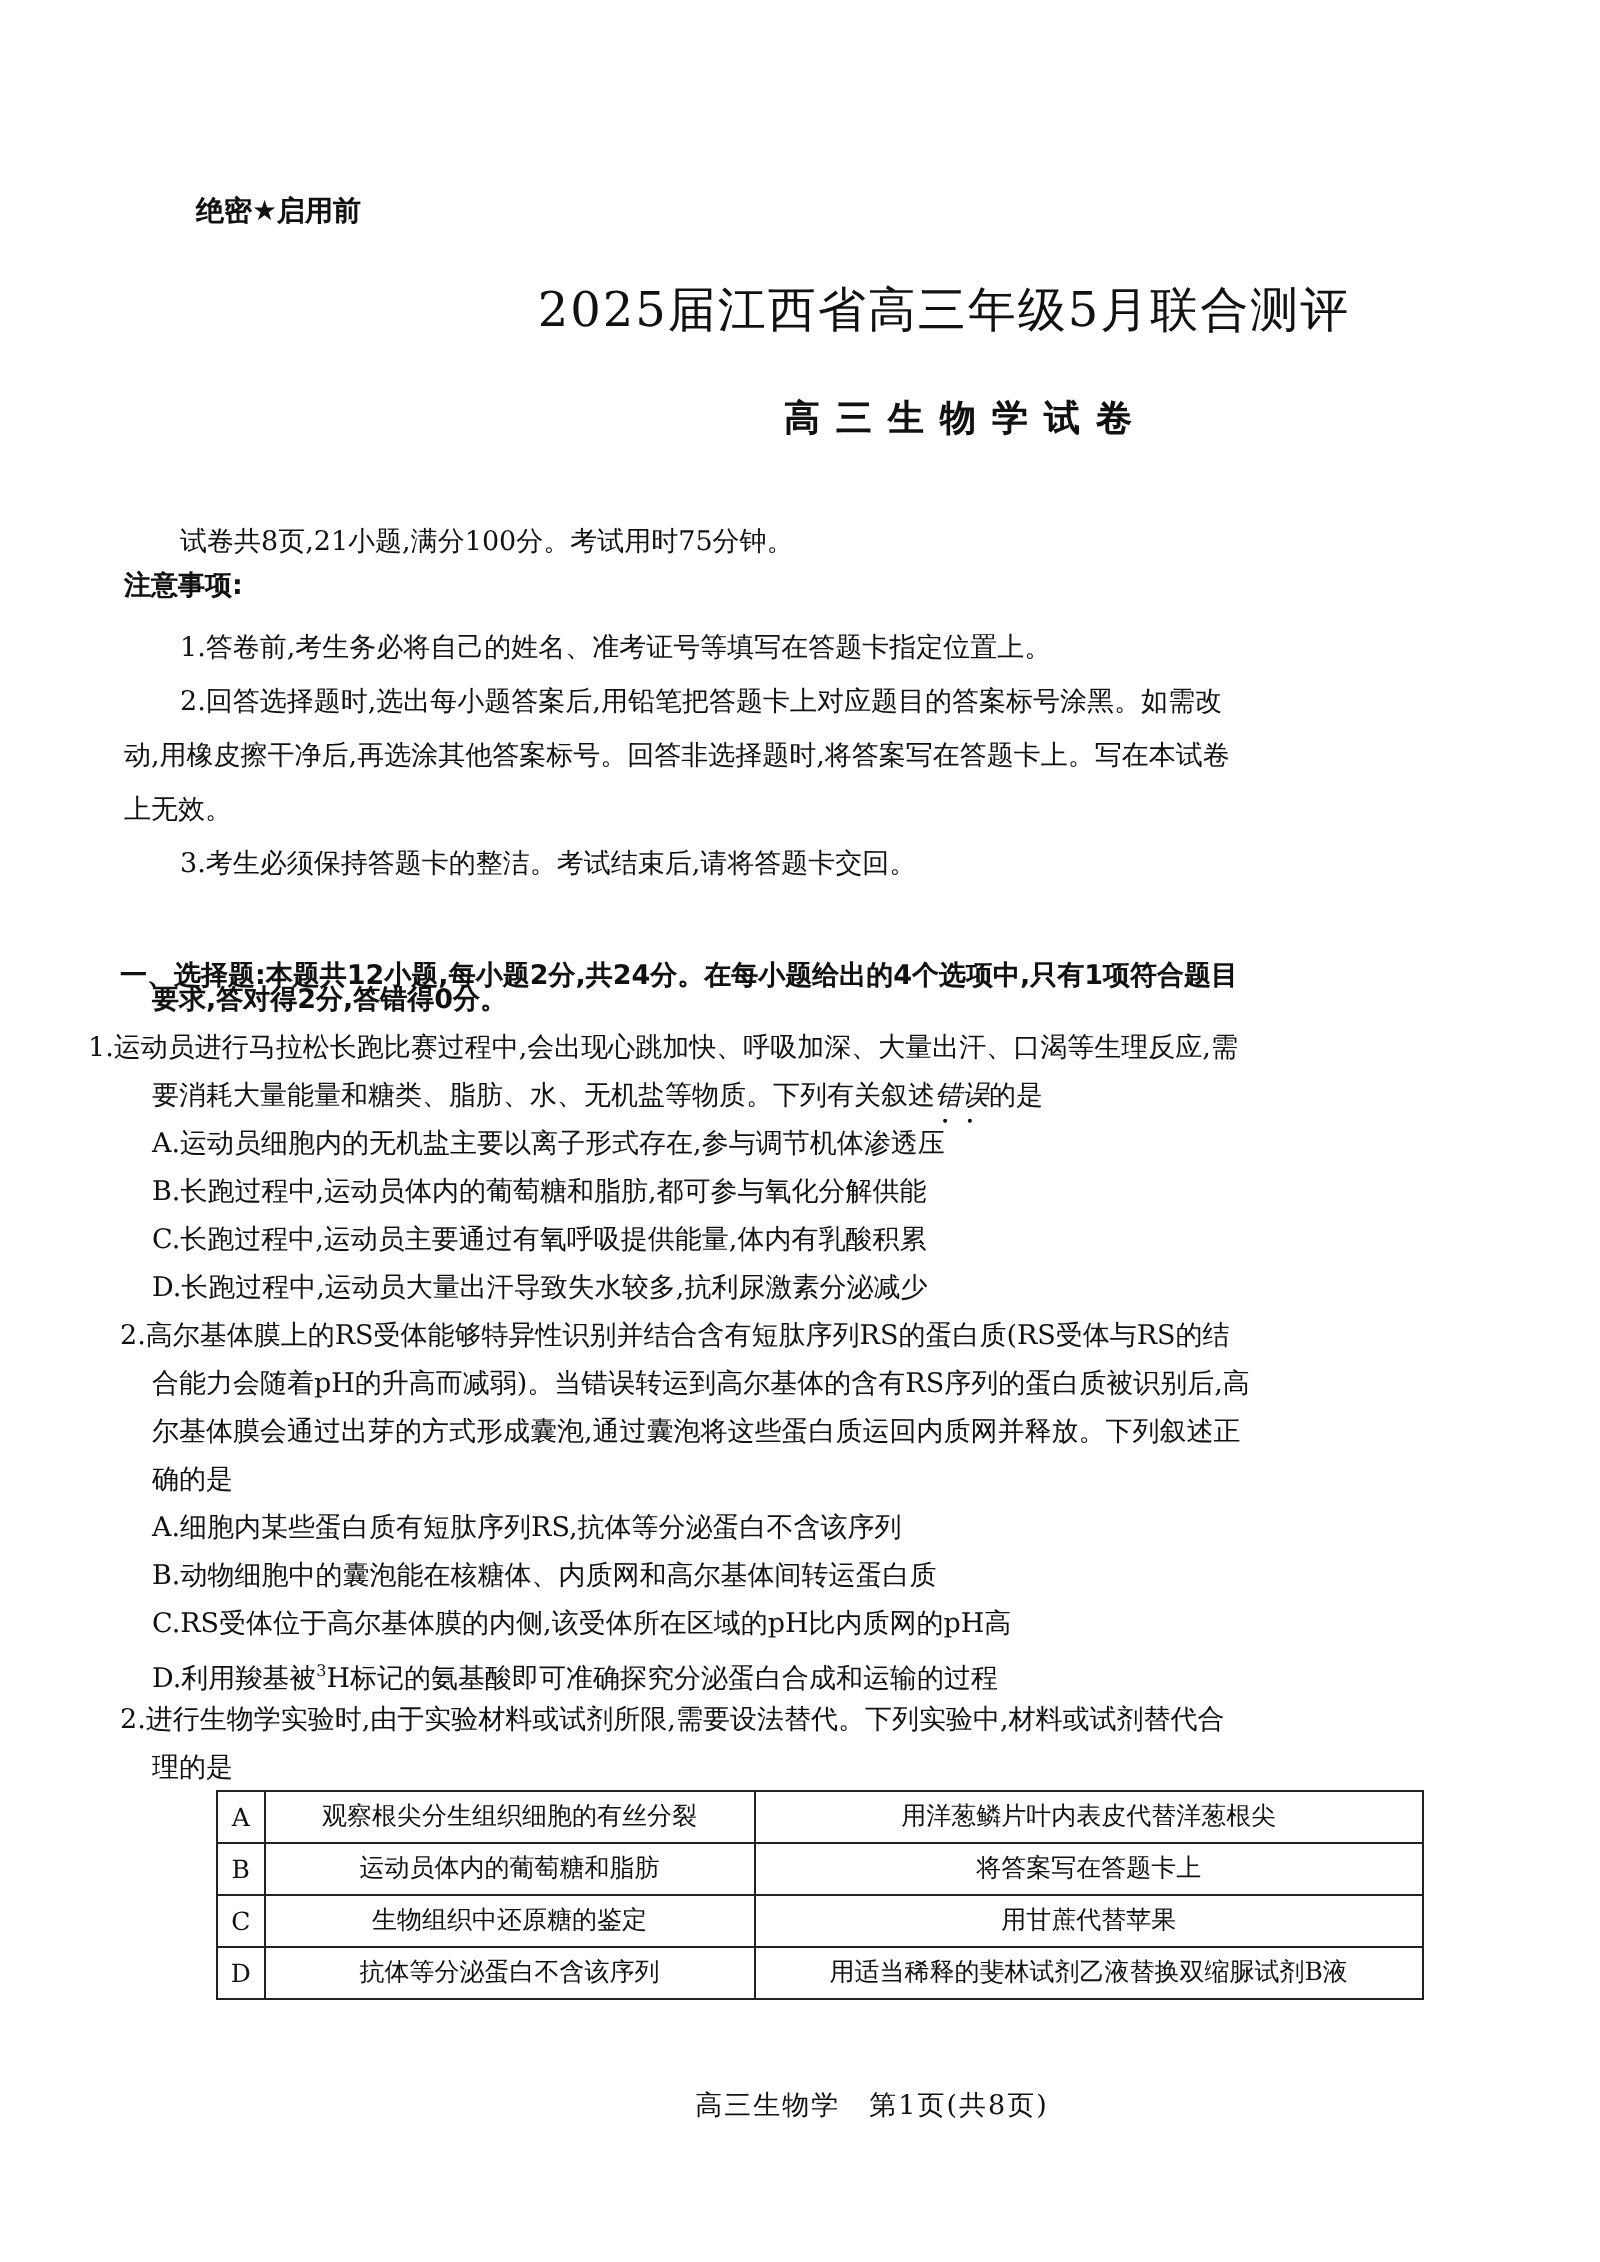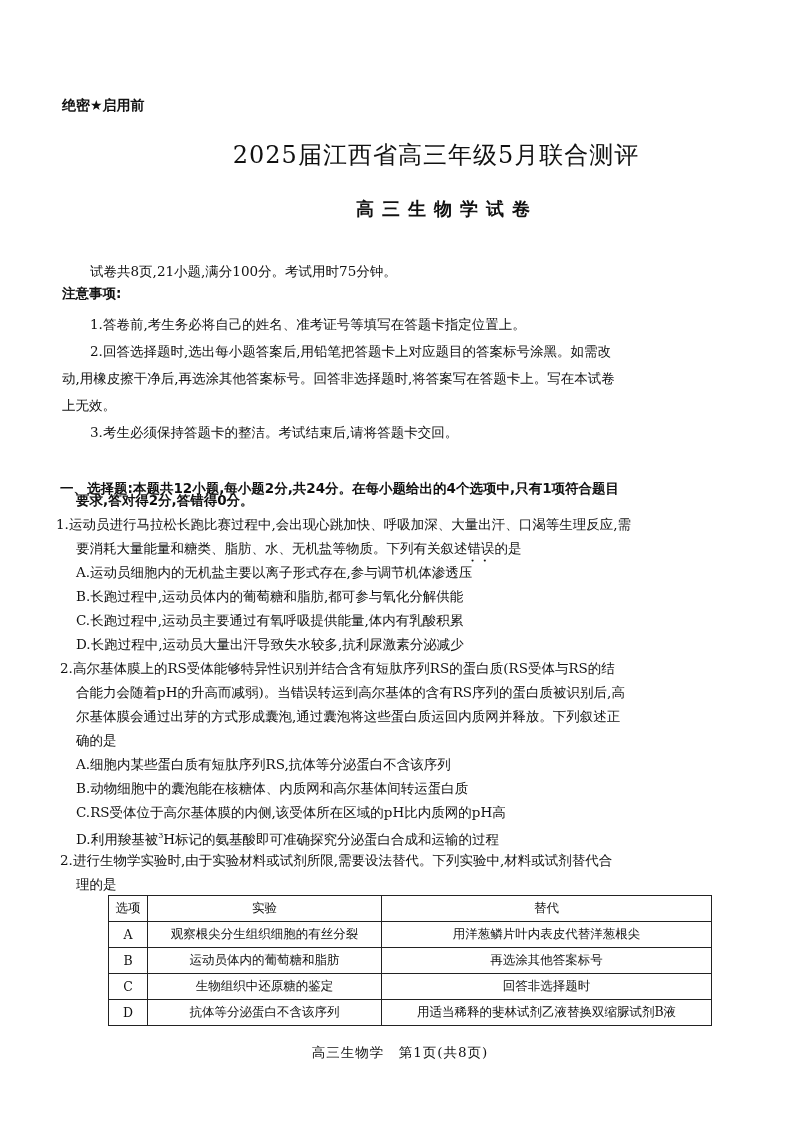--- a/index.html
+++ b/index.html
@@ -1,29 +1,29 @@
 <!DOCTYPE html>
 <html><head>
 <meta charset="utf-8">
 <style>
   html, body { margin: 0; padding: 0; background: #ffffff; }
   body {
     width: 800px; height: 1131px; position: relative; overflow: hidden;
     font-family: "DejaVu Serif", "Liberation Serif", serif;
     color: #111111;
   }
-  .abs { position: absolute; white-space: nowrap; }
+  .abs { position: absolute; white-space: nowrap; margin-left: 36px; }
   .secret { left: 62px; top: 97px; font-family: "DejaVu Sans", "Liberation Sans", sans-serif; font-weight: bold; font-size: 14px; }
   .title1 { left: 0; width: 800px; text-align: center; top: 139px; font-size: 24px; padding-left: 72px; box-sizing: border-box; letter-spacing: 1px; }
   .title2 { left: 13px; width: 800px; text-align: center; top: 197px; font-size: 18px; font-weight: bold; letter-spacing: 8px; padding-left: 68px; box-sizing: border-box; font-family: "DejaVu Sans", "Liberation Sans", sans-serif; }
   .bold { font-weight: bold; font-family: "DejaVu Sans", "Liberation Sans", sans-serif; }
   .line { position: absolute; left: 62px; width: 730px; white-space: nowrap; font-size: 13.5px; line-height: 18px; }
   .ind1 { left: 90px; }
   .ind2 { left: 76px; }
-  .emph { position: relative; display: inline-block; }
+  .emph { position: relative; display: inline-block; font-style: italic; }
   .emph::after { content: "• •"; position: absolute; left: 3px; top: 13px; font-size: 7px; letter-spacing: 3px; }
   table.exp {
     position: absolute; left: 108px; top: 895px; width: 604px;
     border-collapse: collapse; font-size: 12.5px;
   }
   table.exp td, table.exp th {
     border: 1px solid #222; height: 25px; text-align: center; font-weight: normal; padding: 0 4px;
   }
   .col1 { width: 30px; }
   .col2 { width: 225px; }
@@ -41,60 +41,55 @@
 <div class="line bold" style="top:284px">注意事项:</div>
 <div class="line ind1" style="top:315px">1.答卷前,考生务必将自己的姓名、准考证号等填写在答题卡指定位置上。</div>
 <div class="line ind1" style="top:342px">2.回答选择题时,选出每小题答案后,用铅笔把答题卡上对应题目的答案标号涂黑。如需改</div>
 <div class="line" style="top:369px">动,用橡皮擦干净后,再选涂其他答案标号。回答非选择题时,将答案写在答题卡上。写在本试卷</div>
 <div class="line" style="top:396px">上无效。</div>
 <div class="line ind1" style="top:423px">3.考生必须保持答题卡的整洁。考试结束后,请将答题卡交回。</div>
 
 <div class="line bold" style="top:479px;left:60px">一、选择题:本题共12小题,每小题2分,共24分。在每小题给出的4个选项中,只有1项符合题目</div>
 <div class="line bold ind2" style="top:491px">要求,答对得2分,答错得0分。</div>
 
-<div class="line" style="top:515px;left:56px">1.运动员进行马拉松长跑比赛过程中,会出现心跳加快、呼吸加深、大量出汗、口渴等生理反应,需</div>
+<div class="line" style="top:515px;left:44px">1.运动员进行马拉松长跑比赛过程中,会出现心跳加快、呼吸加深、大量出汗、口渴等生理反应,需</div>
 <div class="line ind2" style="top:539px"><span>要消耗大量能量和糖类、脂肪、水、无机盐等物质。下列有关叙述</span><span class="emph">错误</span><span>的是</span></div>
 <div class="line ind2" style="top:563px">A.运动员细胞内的无机盐主要以离子形式存在,参与调节机体渗透压</div>
 <div class="line ind2" style="top:587px">B.长跑过程中,运动员体内的葡萄糖和脂肪,都可参与氧化分解供能</div>
 <div class="line ind2" style="top:611px">C.长跑过程中,运动员主要通过有氧呼吸提供能量,体内有乳酸积累</div>
 <div class="line ind2" style="top:635px">D.长跑过程中,运动员大量出汗导致失水较多,抗利尿激素分泌减少</div>
 
 <div class="line" style="top:659px;left:60px">2.高尔基体膜上的RS受体能够特异性识别并结合含有短肽序列RS的蛋白质(RS受体与RS的结</div>
 <div class="line ind2" style="top:683px">合能力会随着pH的升高而减弱)。当错误转运到高尔基体的含有RS序列的蛋白质被识别后,高</div>
 <div class="line ind2" style="top:707px">尔基体膜会通过出芽的方式形成囊泡,通过囊泡将这些蛋白质运回内质网并释放。下列叙述正</div>
 <div class="line ind2" style="top:731px">确的是</div>
 <div class="line ind2" style="top:755px">A.细胞内某些蛋白质有短肽序列RS,抗体等分泌蛋白不含该序列</div>
 <div class="line ind2" style="top:779px">B.动物细胞中的囊泡能在核糖体、内质网和高尔基体间转运蛋白质</div>
 <div class="line ind2" style="top:803px">C.RS受体位于高尔基体膜的内侧,该受体所在区域的pH比内质网的pH高</div>
 <div class="line ind2" style="top:827px"><span>D.利用羧基被</span><sup>3</sup><span>H标记的氨基酸即可准确探究分泌蛋白合成和运输的过程</span></div>
 
 <div class="line" style="top:851px;left:60px">2.进行生物学实验时,由于实验材料或试剂所限,需要设法替代。下列实验中,材料或试剂替代合</div>
 <div class="line ind2" style="top:875px">理的是</div>
 
 <table class="exp">
   <tbody>
-      <tr>
-    <th class="col1">选项</th>
-    <th class="col2">实验</th>
-    <th>替代</th>
-  </tr>
   <tr>
     <td>A</td>
     <td>观察根尖分生组织细胞的有丝分裂</td>
     <td>用洋葱鳞片叶内表皮代替洋葱根尖</td>
   </tr>
   <tr>
     <td>B</td>
     <td>运动员体内的葡萄糖和脂肪</td>
-    <td>再选涂其他答案标号</td>
+    <td>将答案写在答题卡上</td>
   </tr>
   <tr>
     <td>C</td>
     <td>生物组织中还原糖的鉴定</td>
-    <td>回答非选择题时</td>
+    <td>用甘蔗代替苹果</td>
   </tr>
   <tr>
     <td>D</td>
     <td>抗体等分泌蛋白不含该序列</td>
     <td>用适当稀释的斐林试剂乙液替换双缩脲试剂B液</td>
   </tr>
 </tbody>
   </table>
 
 <div class="abs footer">高三生物学　第1页(共8页)</div>

